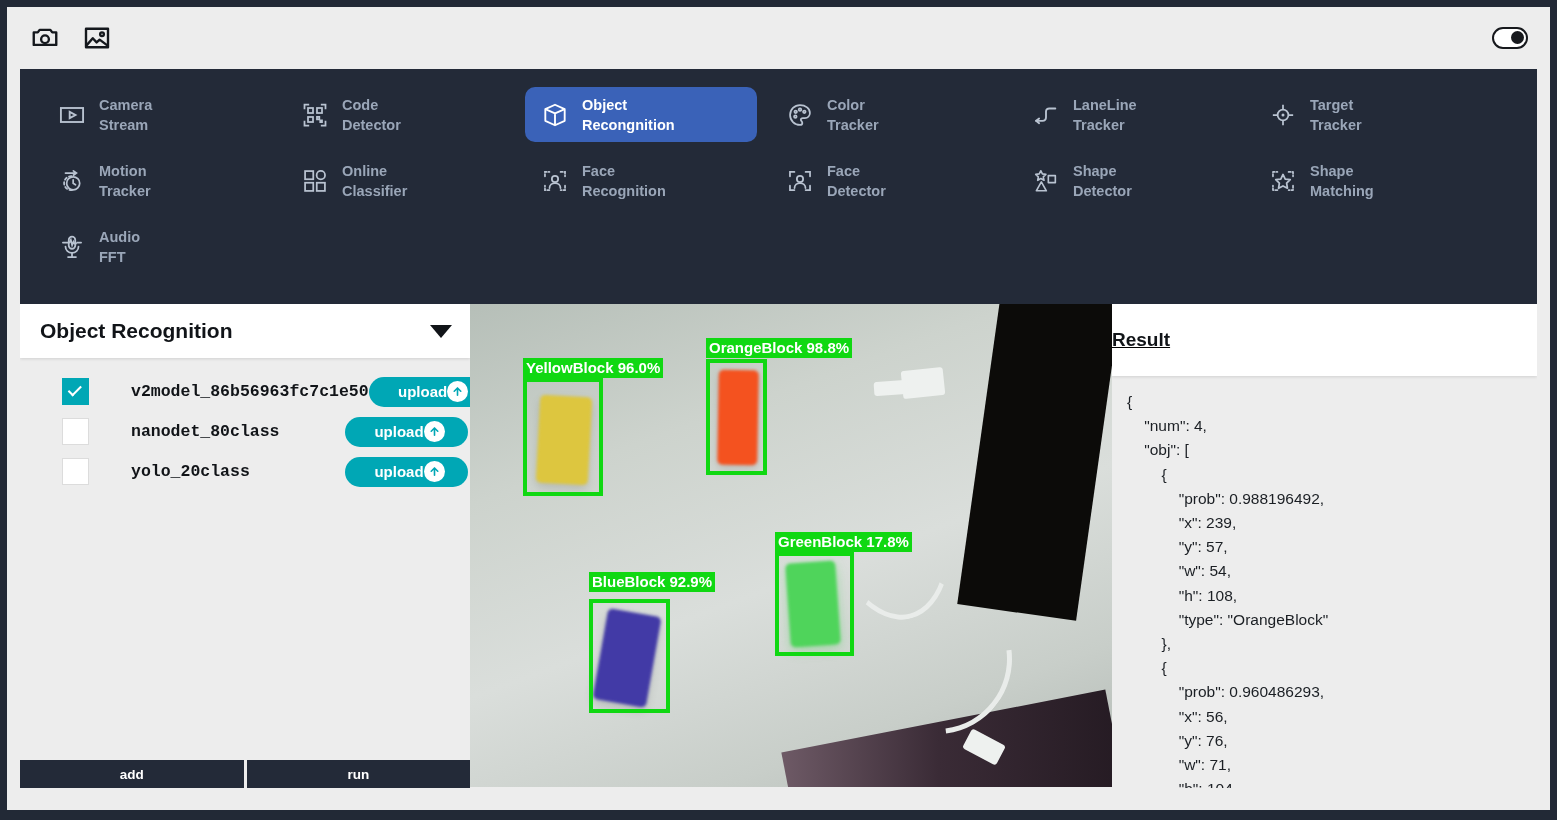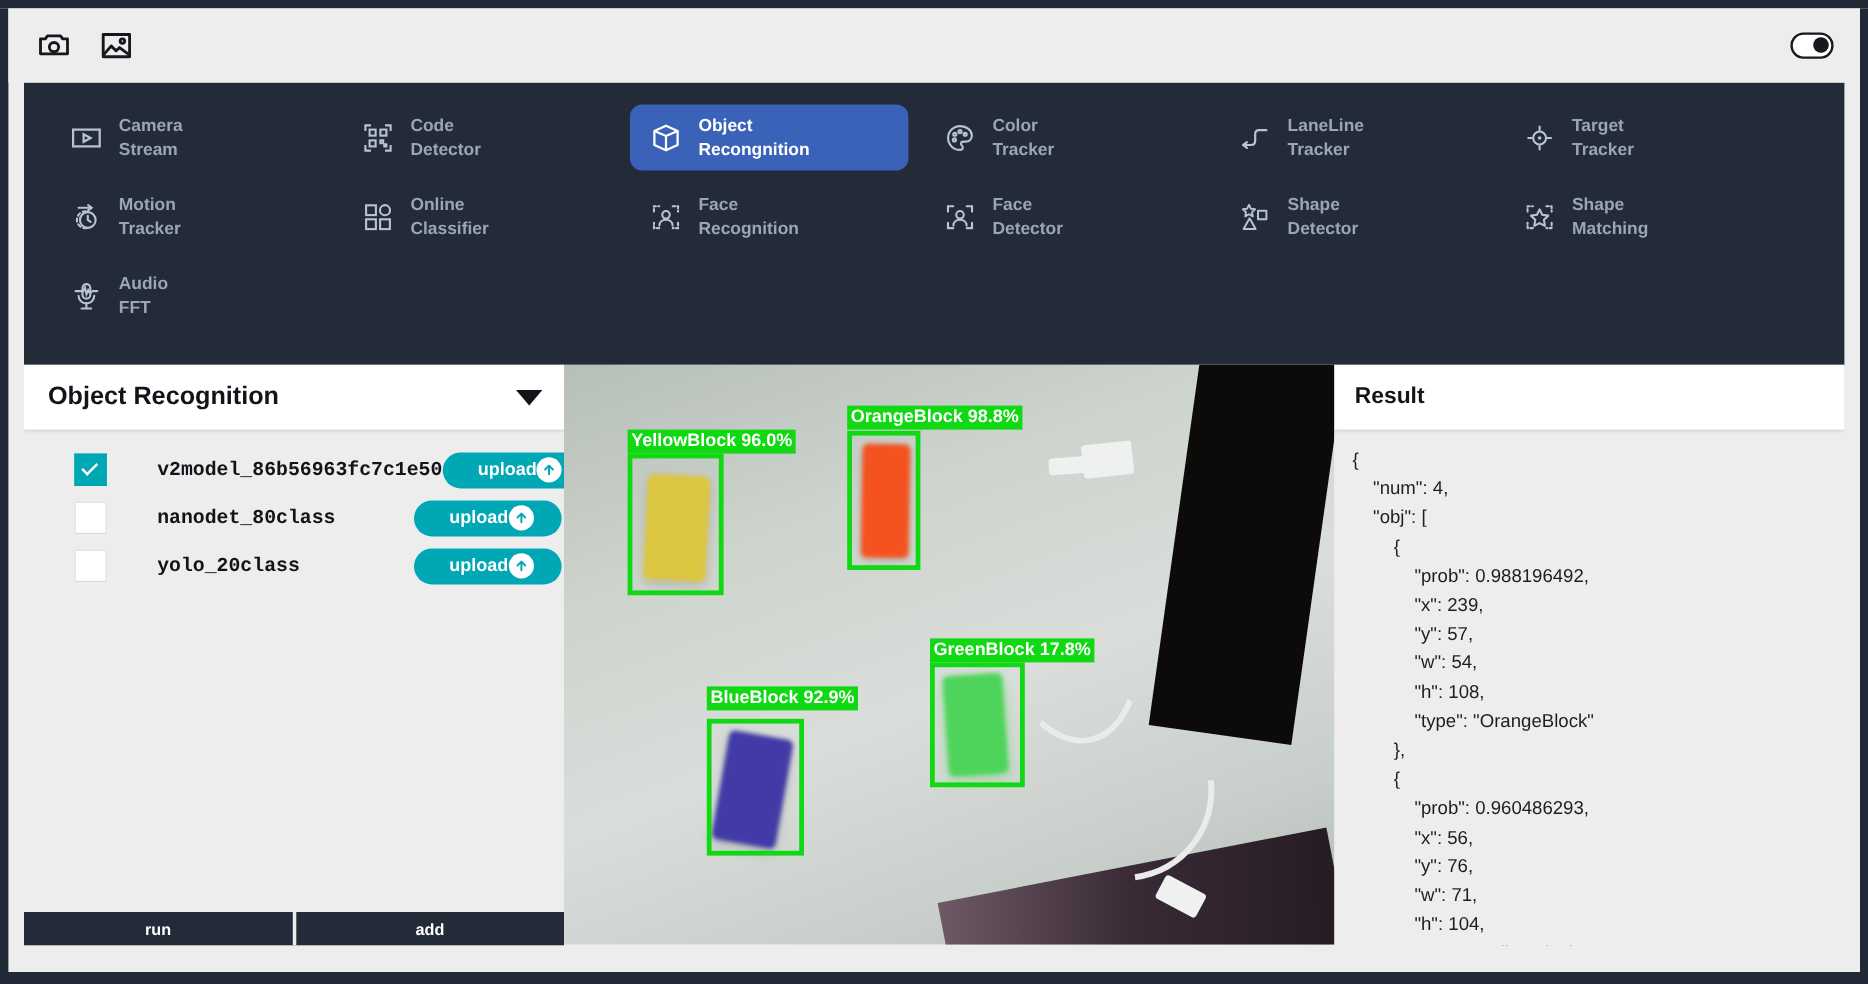--- a/index.html
+++ b/index.html
@@ -164,24 +164,24 @@
     font-size: 15px; font-weight: bold; line-height: 20px;
     padding: 0 3px; white-space: nowrap;
   }
   .block { position: absolute; border-radius: 5px; filter: blur(1.6px); }
   
   .rpanel {
     position: absolute; left: 1092px; top: 0; width: 425px; height: 484px;
     background: #ededed; overflow: hidden;
   }
   .rpanel-head {
-    height: 54px; background: #ffffff;
-    display: flex; align-items: center; padding-left: 17px;
+    height: 72px; background: #ffffff;
+    display: flex; align-items: center; padding-left: 0;
     box-shadow: 0 1px 3px rgba(0,0,0,0.12);
-    position: relative; z-index: 2;
+    position: relative; z-index: 2; text-decoration: underline;
   }
   .rpanel-title { font-size: 19px; font-weight: bold; color: #111418; }
   .json {
     padding: 14px 0 0 15px;
     font-family: "Liberation Sans", sans-serif;
     font-size: 15.5px; line-height: 24.2px; color: #1b1f24;
     white-space: pre;
   }
 </style>
 </head>
@@ -421,22 +421,22 @@
               <svg width="13" height="13" viewBox="0 0 24 24" fill="none" stroke="#00a7b5" stroke-width="3" stroke-linecap="round" stroke-linejoin="round">
                 <path d="M12 19V6M6 11.5L12 5.5l6 6"></path>
               </svg>
             </span>
           </button>
         </div>
 
       </div>
 
       <div class="lpanel-foot">
+        <div class="foot-btn">add</div>
         <div class="foot-btn">run</div>
-        <div class="foot-btn">add</div>
       </div>
     </div>
 
     <div class="video">
       <div class="desk-dark"></div>
       <div class="desk-bottom"></div>
 
       <div class="plug" style="left:432px;top:65px;width:42px;height:28px;transform:rotate(-6deg);"></div>
       <div class="plug" style="left:404px;top:77px;width:34px;height:14px;transform:rotate(-4deg);"></div>
       <div class="cable" style="left:348px;top:88px;width:130px;height:230px;transform:rotate(-14deg);"></div>

